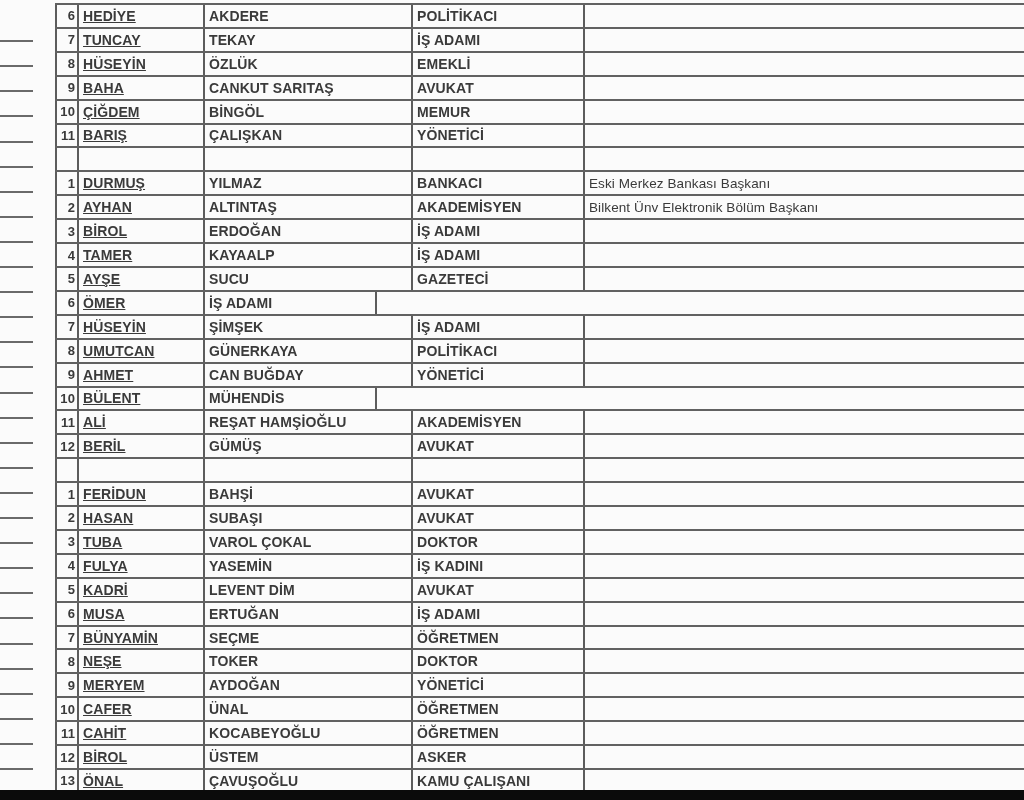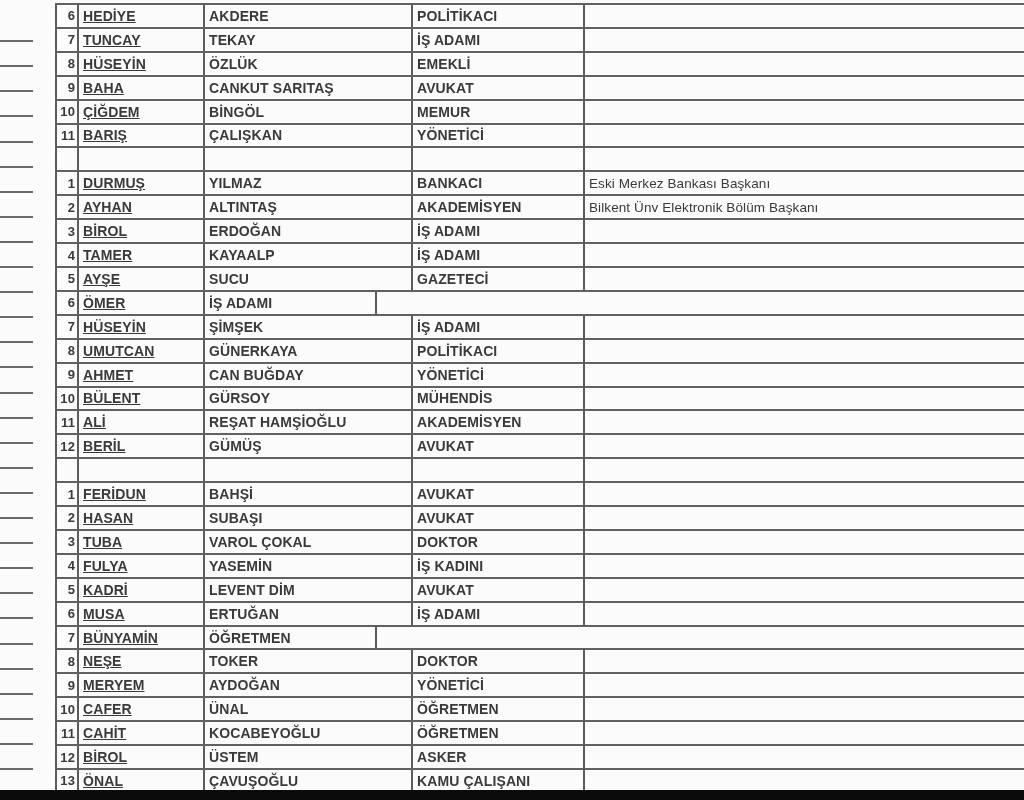--- a/index.html
+++ b/index.html
@@ -193,21 +193,20 @@
       <div class="row">
         <div class="cell c-num">9</div>
         <div class="cell c-first">AHMET</div>
         <div class="cell c-last">CAN BUĞDAY</div>
         <div class="cell c-occ">YÖNETİCİ</div>
         <div class="cell c-note"></div>
       </div>
       <div class="row">
         <div class="cell c-num">10</div>
         <div class="cell c-first">BÜLENT</div>
-        <div class="cell c-last">GÜRSOY</div>
         <div class="cell c-occ">MÜHENDİS</div>
         <div class="cell c-note"></div>
       </div>
       <div class="row">
         <div class="cell c-num">11</div>
         <div class="cell c-first">ALİ</div>
         <div class="cell c-last">REŞAT HAMŞİOĞLU</div>
         <div class="cell c-occ">AKADEMİSYEN</div>
         <div class="cell c-note"></div>
       </div>
@@ -263,20 +262,21 @@
       <div class="row">
         <div class="cell c-num">6</div>
         <div class="cell c-first">MUSA</div>
         <div class="cell c-last">ERTUĞAN</div>
         <div class="cell c-occ">İŞ ADAMI</div>
         <div class="cell c-note"></div>
       </div>
       <div class="row">
         <div class="cell c-num">7</div>
         <div class="cell c-first">BÜNYAMİN</div>
+        <div class="cell c-last">SEÇME</div>
         <div class="cell c-occ">ÖĞRETMEN</div>
         <div class="cell c-note"></div>
       </div>
       <div class="row">
         <div class="cell c-num">8</div>
         <div class="cell c-first">NEŞE</div>
         <div class="cell c-last">TOKER</div>
         <div class="cell c-occ">DOKTOR</div>
         <div class="cell c-note"></div>
       </div>

